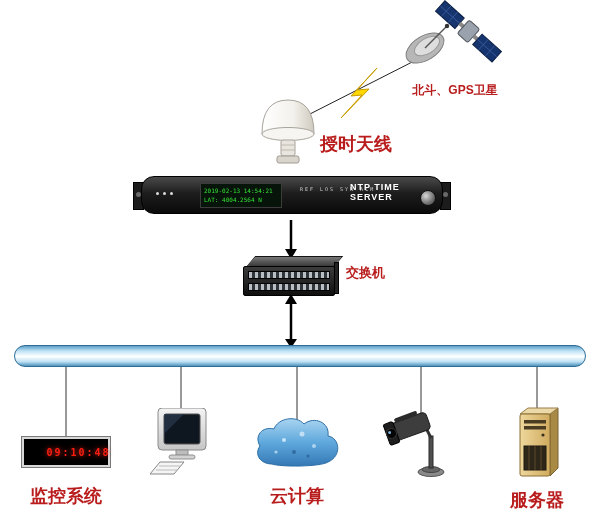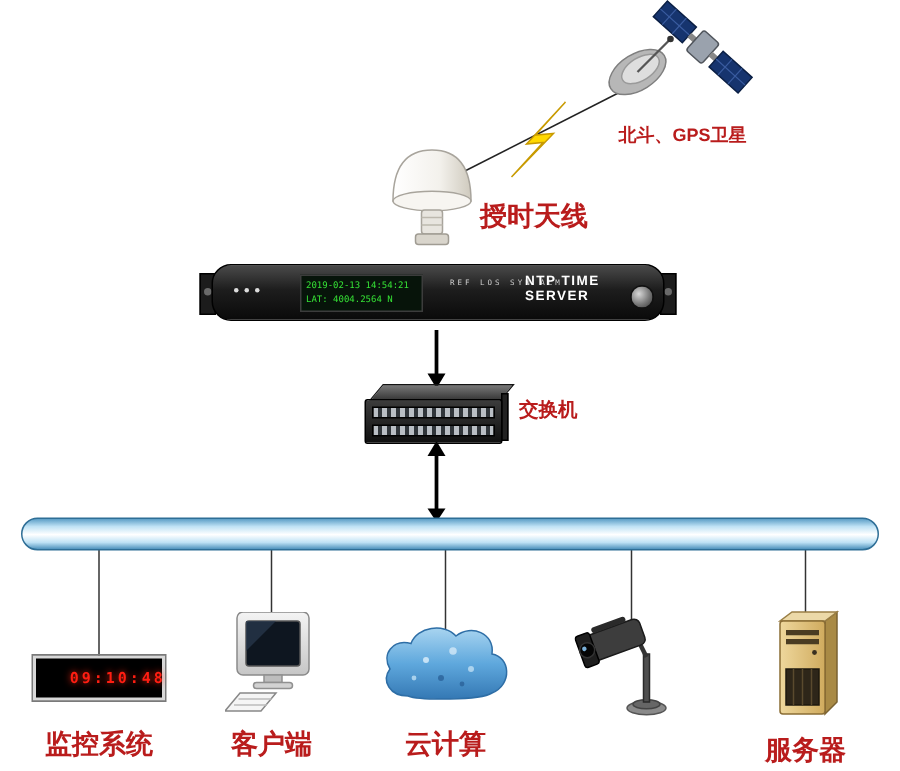--- a/index.html
+++ b/index.html
@@ -158,21 +158,20 @@
     </defs>
     <rect x="8" y="0" width="48" height="42" rx="4" fill="url(#mong)" stroke="#8a8a8a"></rect>
     <rect x="14" y="6" width="36" height="30" rx="2" fill="#0e1620" stroke="#555"></rect>
     <polygon points="14,6 34,6 14,26" fill="#2a3a50" opacity="0.7"></polygon>
     <rect x="26" y="42" width="12" height="5" fill="#bdbdbd" stroke="#909090"></rect>
     <rect x="19" y="47" width="26" height="4" rx="2" fill="#d2d2d2" stroke="#909090"></rect>
     <polygon points="0,66 10,54 34,54 24,66" fill="#f5f5f5" stroke="#888"></polygon>
     <line x1="6" y1="62" x2="28" y2="62" stroke="#bbb"></line>
     <line x1="9" y1="58" x2="31" y2="58" stroke="#bbb"></line>
   </svg>
-  <div class="lbl lbl-md abs" style="left:131px;top:484px;width:100px;">客户端</div>
 
   <svg class="abs" style="left:250px;top:412px" width="96" height="62">
     <defs>
       <linearGradient id="cldg" x1="0" y1="0" x2="0" y2="1">
         <stop offset="0" stop-color="#a8d4f0"></stop>
           <stop offset="0.5" stop-color="#5fa8dd"></stop>
           <stop offset="1" stop-color="#3478b4"></stop>
       </linearGradient>
     </defs>
     <path d="M22 52 C10 52 4 42 10 34 C4 24 12 14 24 17 C28 6 46 3 54 12 C64 4 80 10 78 24 C90 26 92 44 78 50 C70 55 30 55 22 52 Z" fill="url(#cldg)" stroke="#2e6ea6" stroke-width="1"></path>

